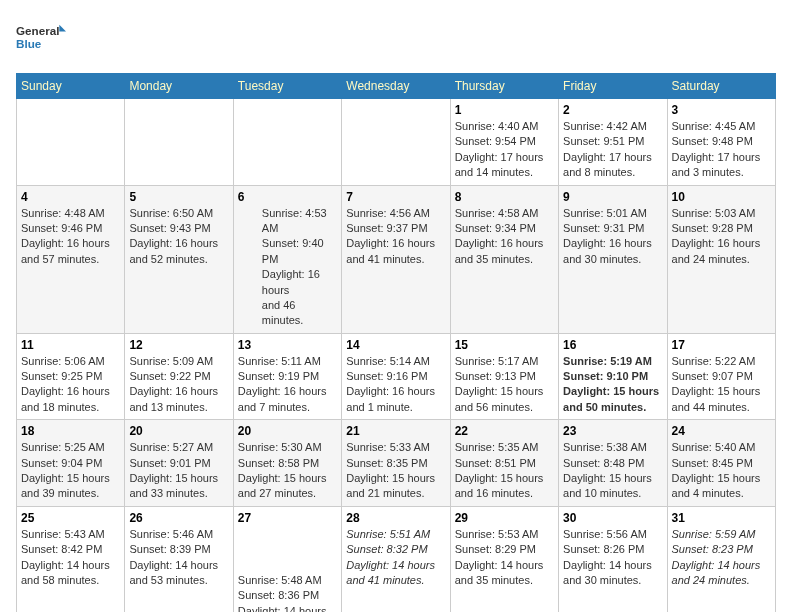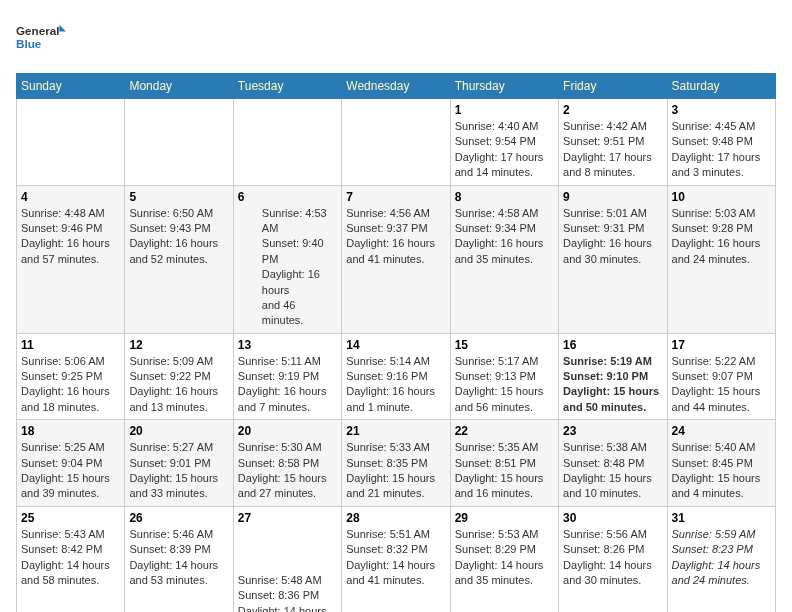--- a/index.html
+++ b/index.html
@@ -300,21 +300,21 @@
         </td>
         <td>
           <span class="day-num">27</span>
           <div class="day-info" style="white-space: pre-line; margin-top: 48px;">Sunrise: 5:48 AM
 Sunset: 8:36 PM
 Daylight: 14 hours
 and 47 minutes.</div>
         </td>
         <td>
           <span class="day-num">28</span>
-          <div class="day-info" style="white-space: pre-line;">Sunrise: 5:51 AM
+          <div class="day-info" style="white-space: pre-line; font-style: italic;">Sunrise: 5:51 AM
 Sunset: 8:32 PM
 Daylight: 14 hours
 and 41 minutes.</div>
         </td>
         <td>
           <span class="day-num">29</span>
           <div class="day-info" style="white-space: pre-line;">Sunrise: 5:53 AM
 Sunset: 8:29 PM
 Daylight: 14 hours
 and 35 minutes.</div>

